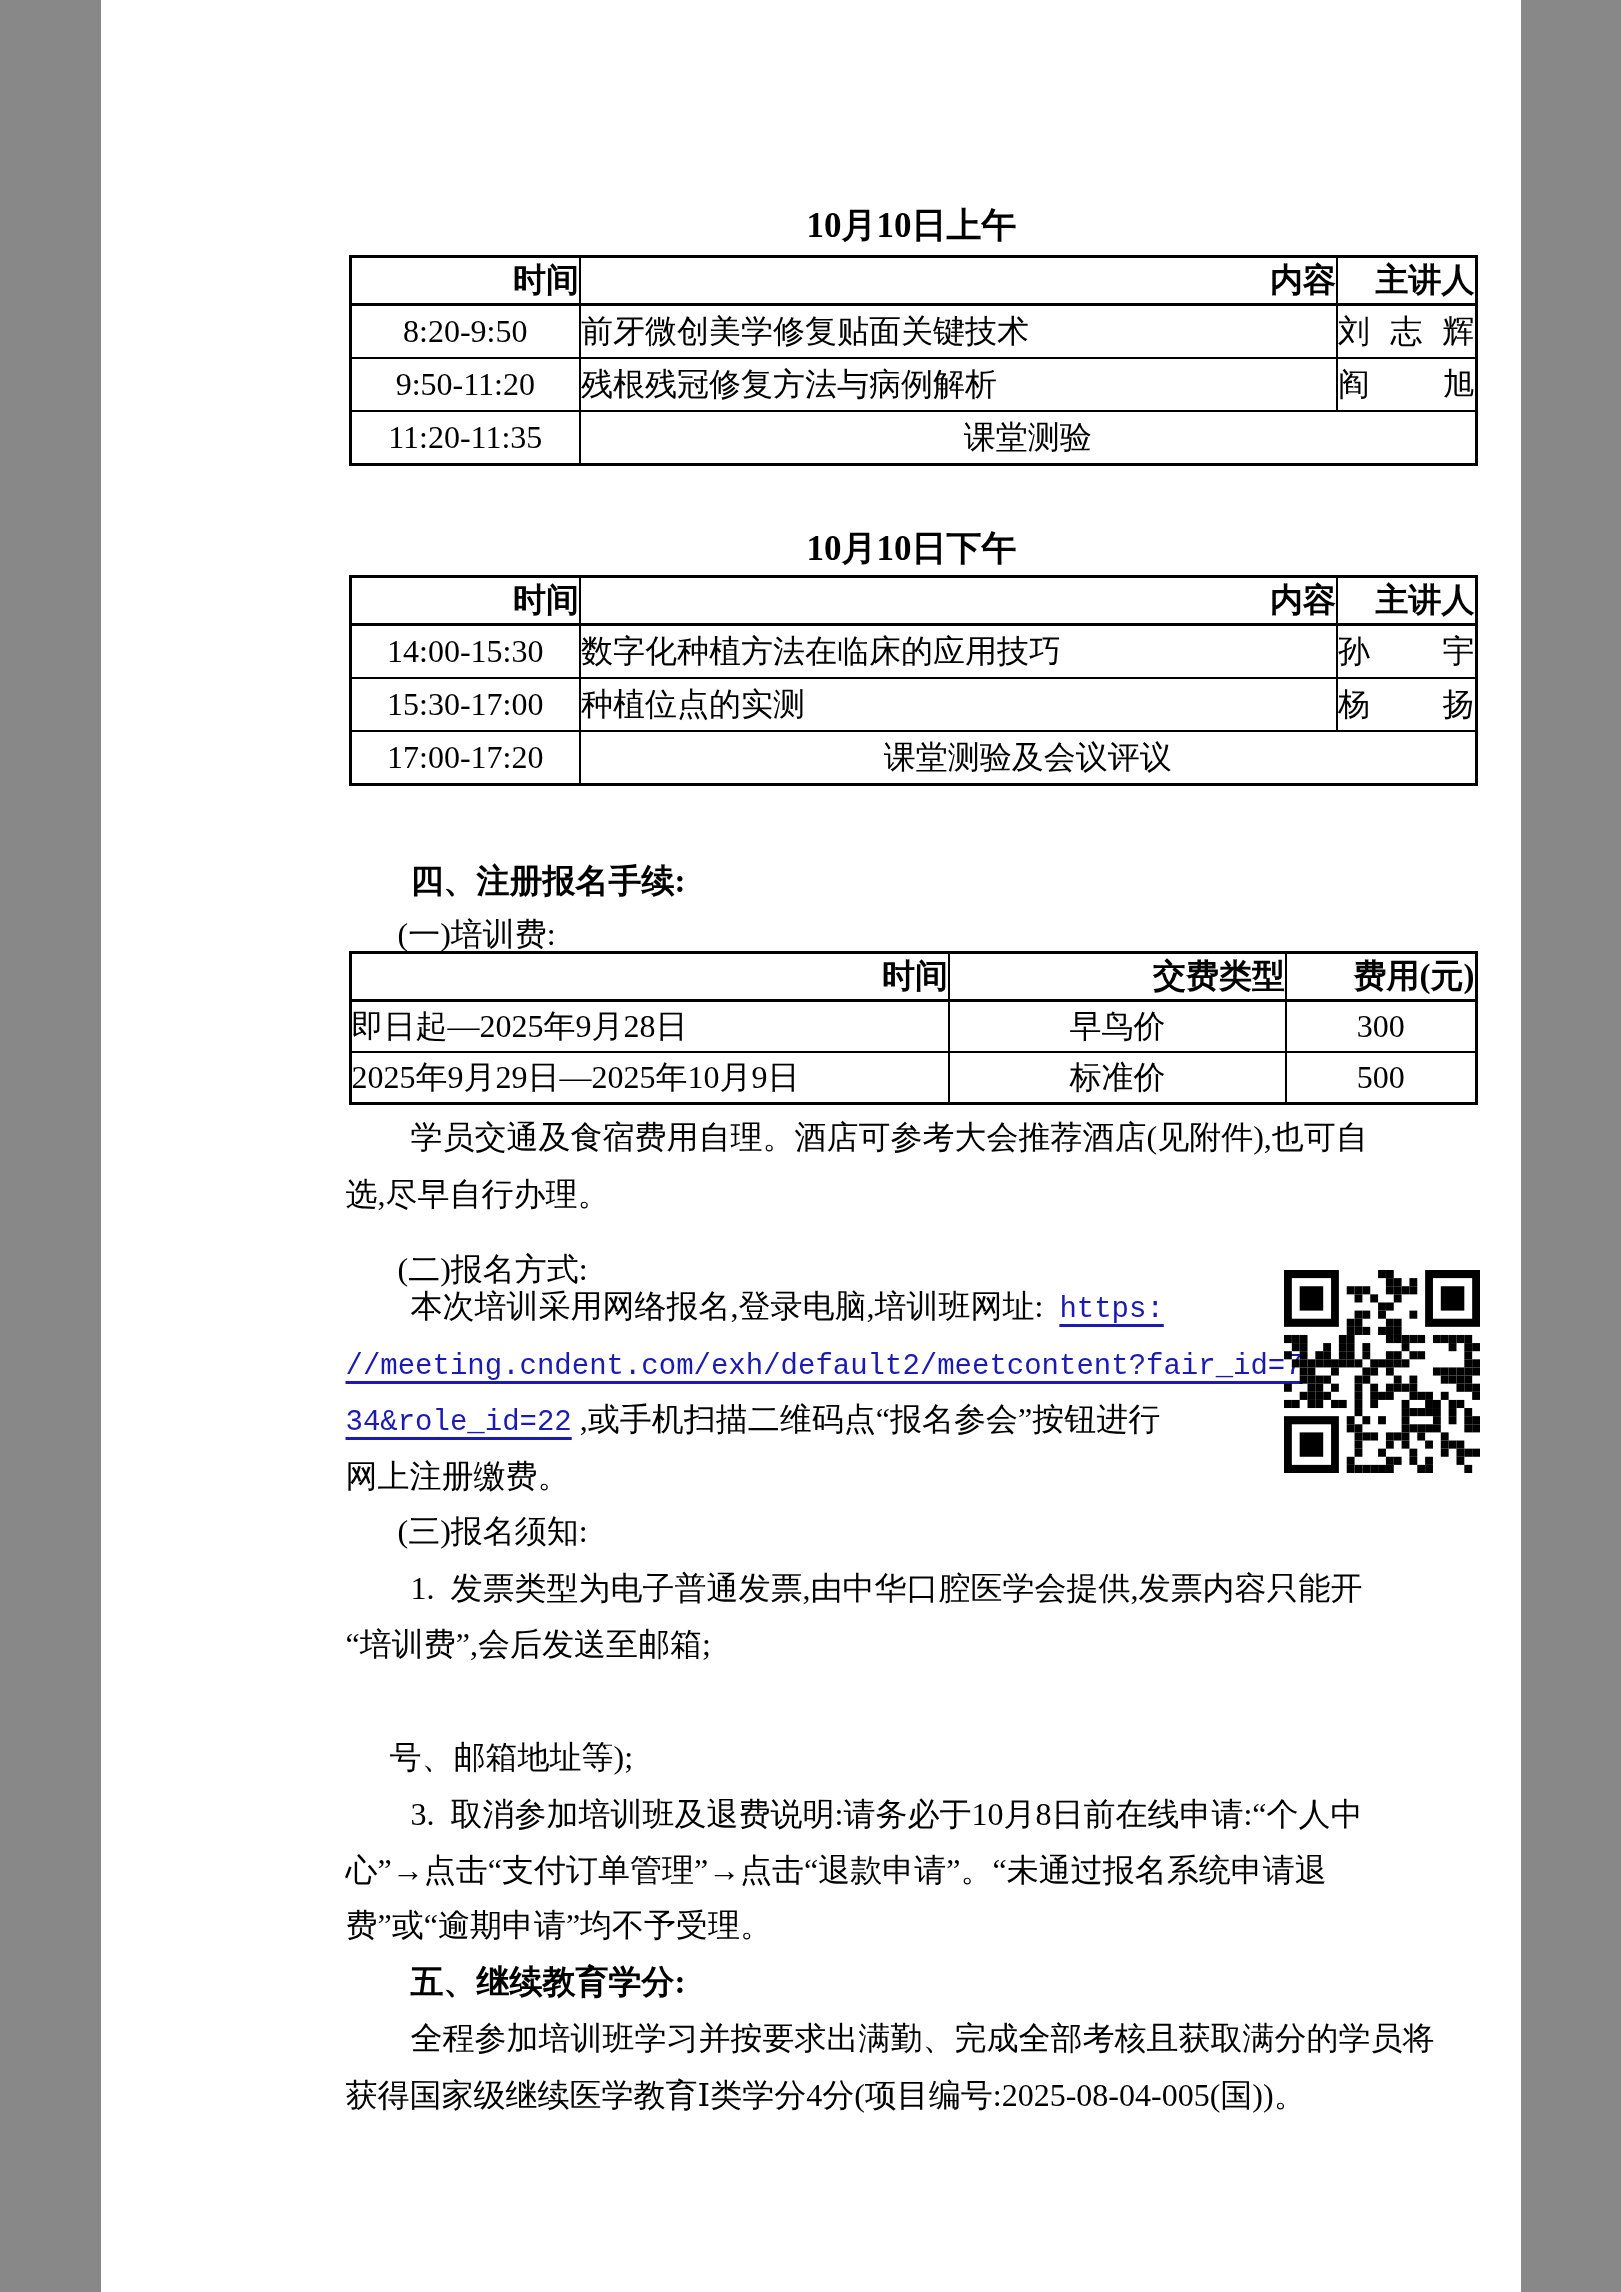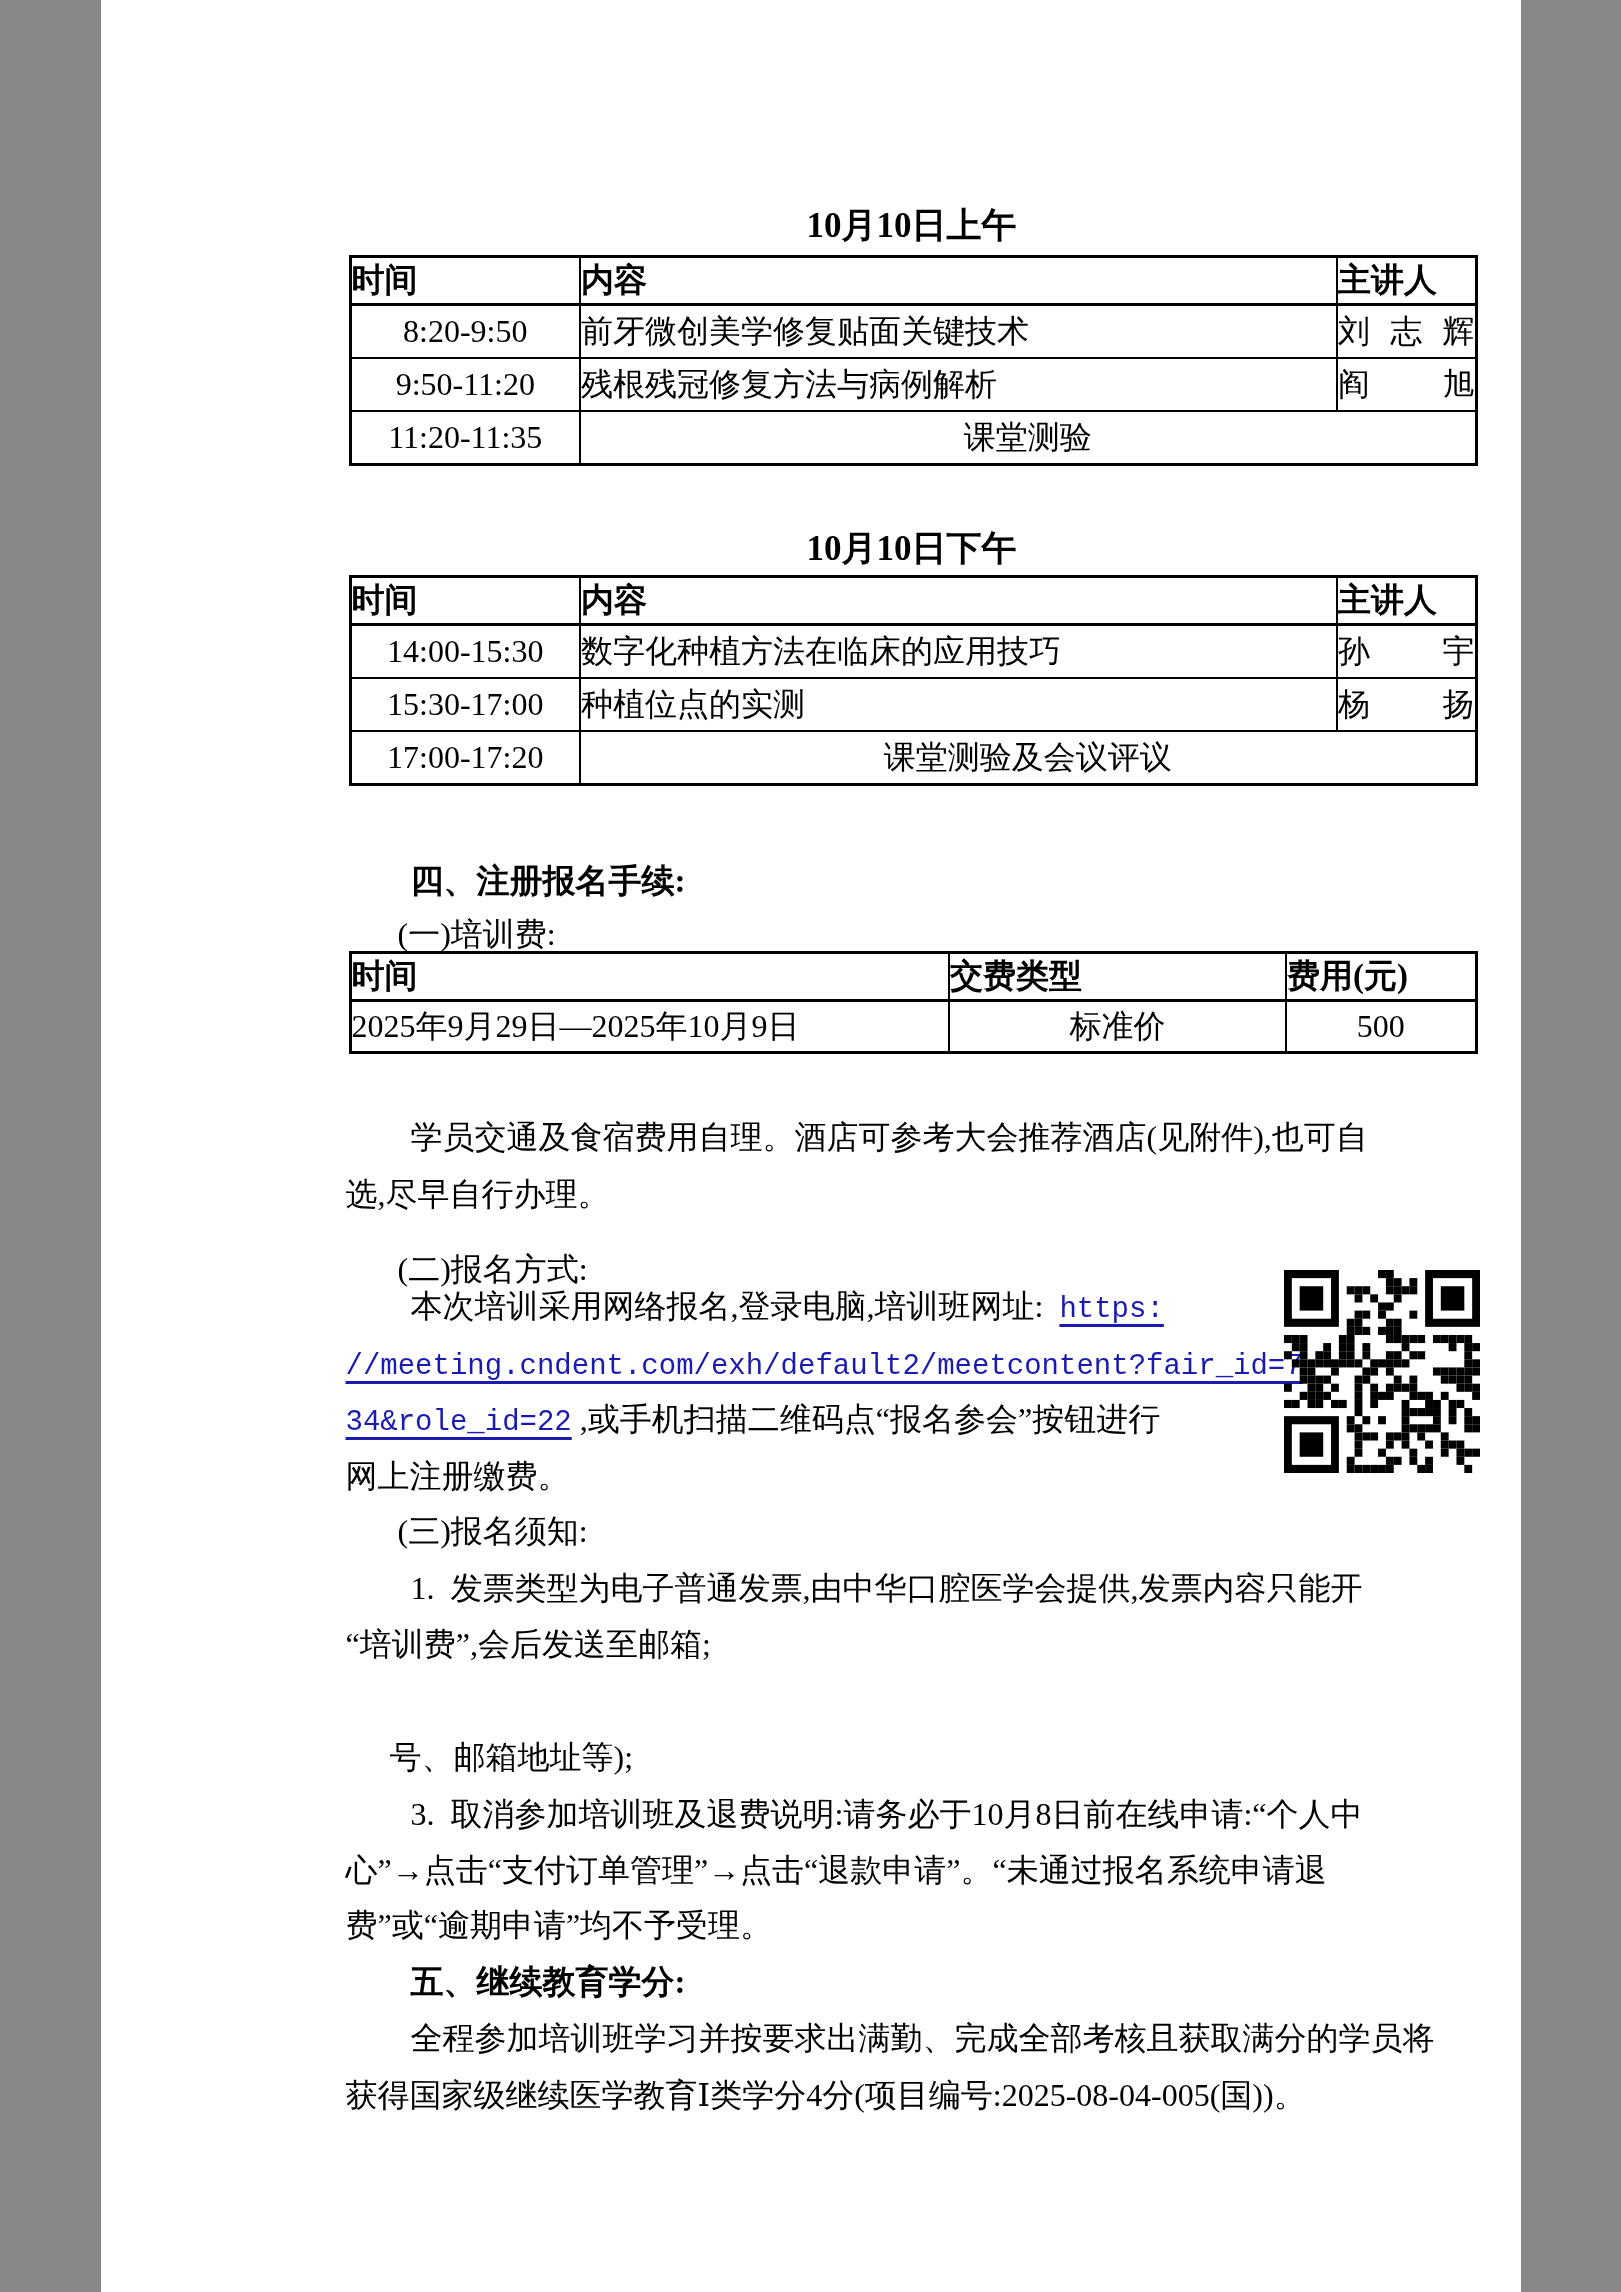--- a/index.html
+++ b/index.html
@@ -29,21 +29,21 @@
   }
   table.sched th, table.sched td, table.fee th, table.fee td{
     border:2px solid #000;
     font-size:32px;
     vertical-align:middle;
     overflow:hidden;white-space:pre;
     padding:0;
   }
   table.sched th, table.fee th{
     border-bottom:3.9px solid #000;
-    font-weight:700;font-size:33px;text-align:left;
+    font-weight:700;font-size:33px;text-align:right;
     height:41px;
   }
   table.sched td{height:51px;}
   table.fee td{height:49px;}
   td.c-time{text-align:center;}
   td.c-content{text-align:left;padding-left:11.8px;}
   td.c-speaker{text-align:justify;text-align-last:justify;padding:0 15.7px;}
   td.c-merged{text-align:center;}
   table.sched th:not(:first-child), table.sched td:not(:first-child),
   table.fee th:not(:first-child), table.fee td:not(:first-child){
@@ -152,20 +152,25 @@
         <col style="width:190px">
       </colgroup>
     <thead>
       <tr>
         <th>时间</th>
         <th>交费类型</th>
         <th>费用(元)</th>
       </tr>
     </thead>
     <tbody>
+      <tr>
+        <td class="f-period">即日起—2025年9月28日</td>
+        <td class="f-type">早鸟价</td>
+        <td class="f-fee">300</td>
+      </tr>
       <tr>
         <td class="f-period">2025年9月29日—2025年10月9日</td>
         <td class="f-type">标准价</td>
         <td class="f-fee">500</td>
       </tr>
     </tbody>
   </table>
 
   <div class="line" style="top:1115px;left:310px;">学员交通及食宿费用自理。酒店可参考大会推荐酒店(见附件),也可自</div>
   <div class="line" style="top:1172px;left:245px;">选,尽早自行办理。</div>

